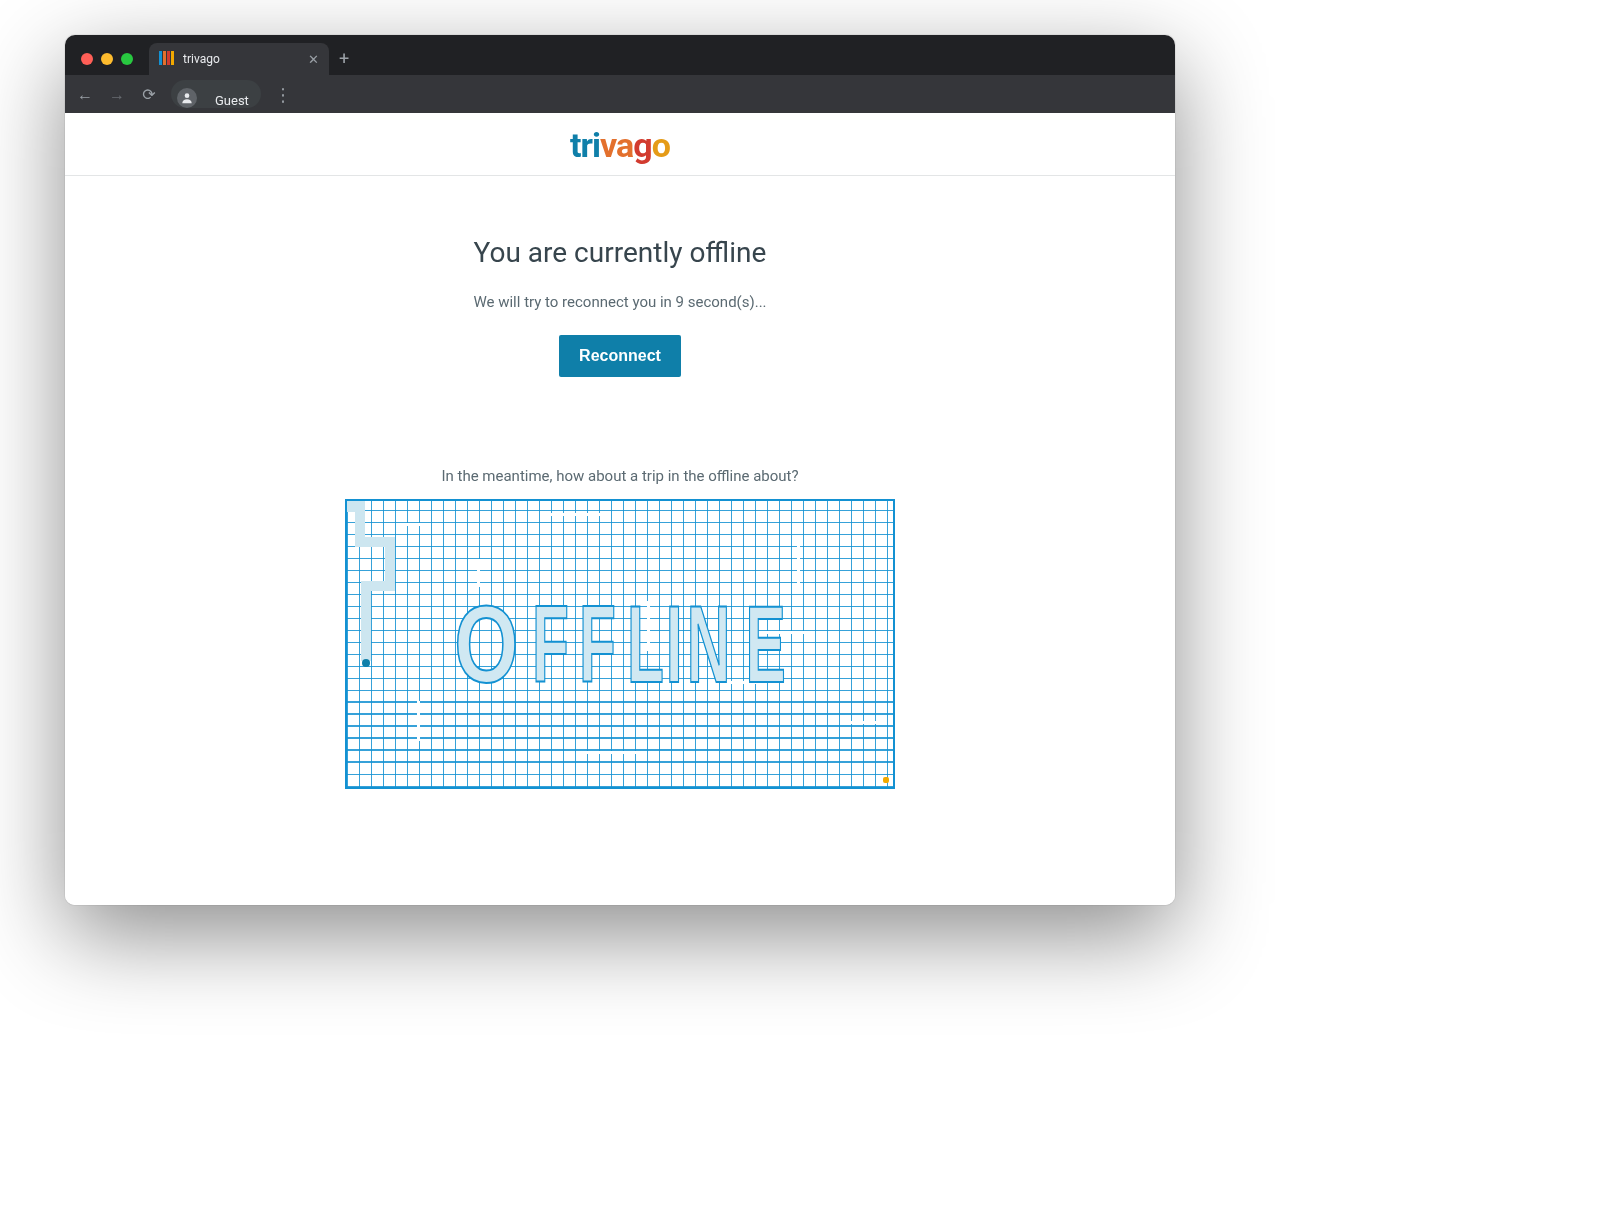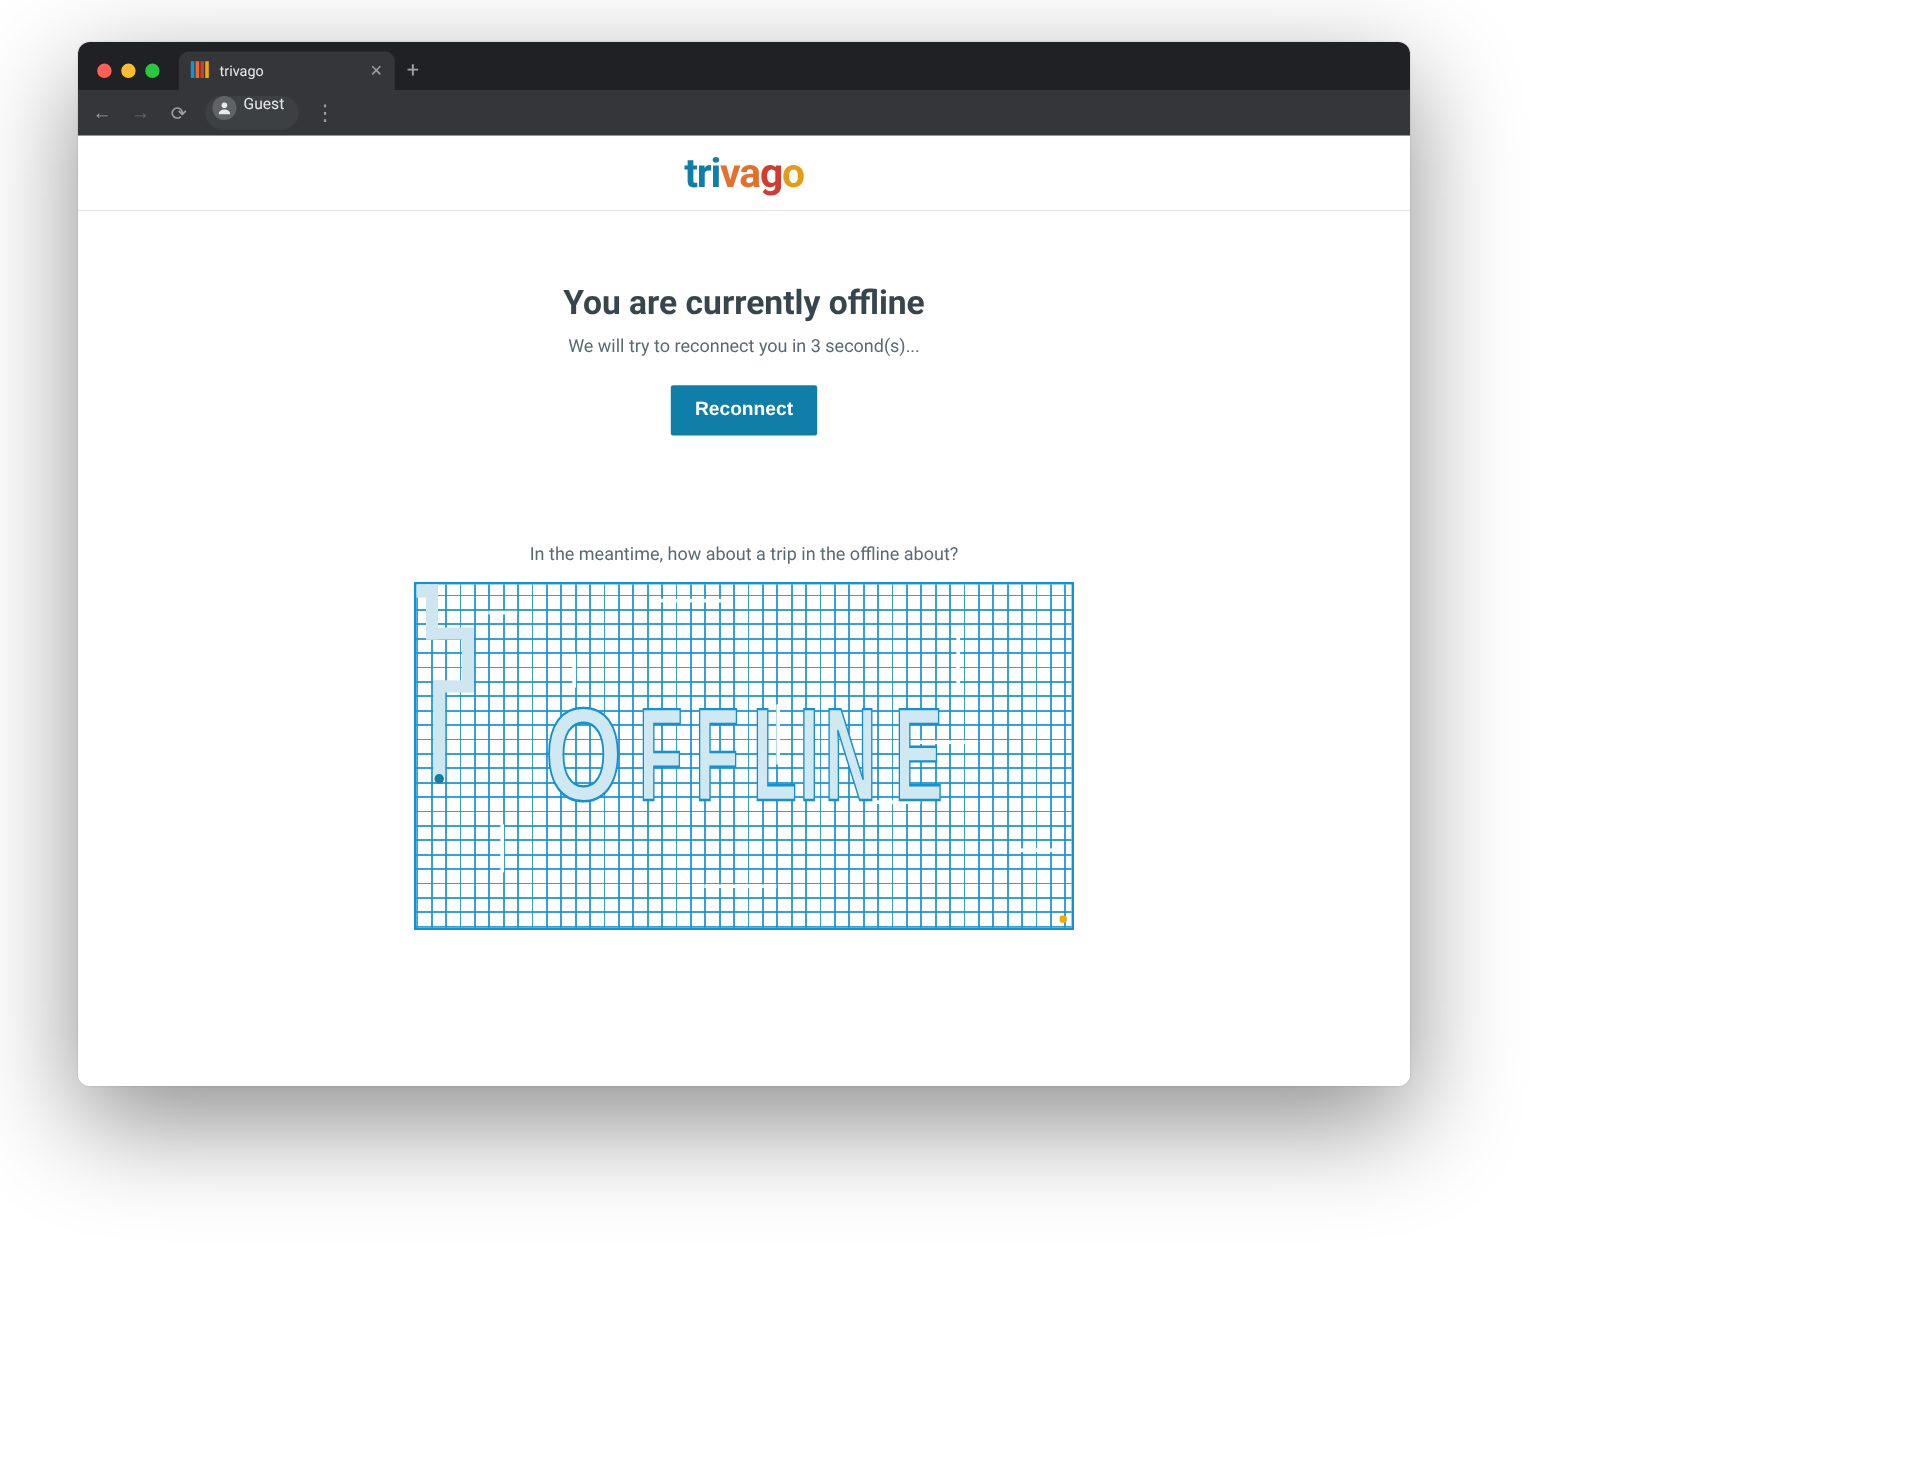--- a/index.html
+++ b/index.html
@@ -100,22 +100,22 @@
     padding:0 12px;
     gap:8px;
     color:#e8eaed;
     font-size:13px;
   }
   .lock-icn{ color:#9aa0a6; font-size:12px;}
   .url-domain{ color:#e8eaed;}
   .url-path{ color:#9aa0a6;}
   .guest-chip{
     display:flex;
-    align-items:flex-start;
-    gap:6px;
+    align-items:flex-end;
+    gap:18px;
     background:#3c4043;
     color:#e8eaed;
     border-radius: 20px;
     height:28px;
     padding:0 12px 0 6px;
     font-size:13px;
     cursor:pointer;
   }
   .guest-avatar{
     width:20px;height:20px;border-radius:50%;
@@ -146,23 +146,23 @@
   .logo .c-orange{color:#e3702d;}
   .logo .c-red{color:#d23b2f;}
   .logo .c-gold{color:#e59b17;}
 
   .offline-block{
     text-align:center;
     padding: 60px 20px 20px 20px;
   }
   h1.offline-title{
     font-size:28px;
-    font-weight:700;
+    font-weight:400;
     color:#37454d;
-    margin-bottom:10px;
+    margin-bottom:24px;
   }
   .offline-msg{
     font-size:15px;
     color:#5b6a72;
     margin-bottom:24px;
   }
   .btn-primary{
     background:#0f7fa9;
     color:#fff;
     border:none;
@@ -286,21 +286,21 @@
   <div class="page">
 
     <div class="header-logo">
       <span class="logo">
         <span class="c-blue">tri</span><span class="c-orange">va</span><span class="c-red">g</span><span class="c-gold">o</span>
       </span>
     </div>
 
     <div class="offline-block">
       <h1 class="offline-title">You are currently offline</h1>
-      <div class="offline-msg">We will try to reconnect you in 3 second(s)...</div>
+      <div class="offline-msg">We will try to reconnect you in 9 second(s)...</div>
       <button class="btn-primary">Reconnect</button>
     </div>
 
     <div class="maze-intro">In the meantime, how about a trip in the offline about?</div>
 
     <div class="maze-wrap">
       <div class="maze">
 
         <div class="trail" style="left:0;top:0;width:18px;height:11px;"></div>
         <div class="trail" style="left:8px;top:0;width:10px;height:46px;"></div>

